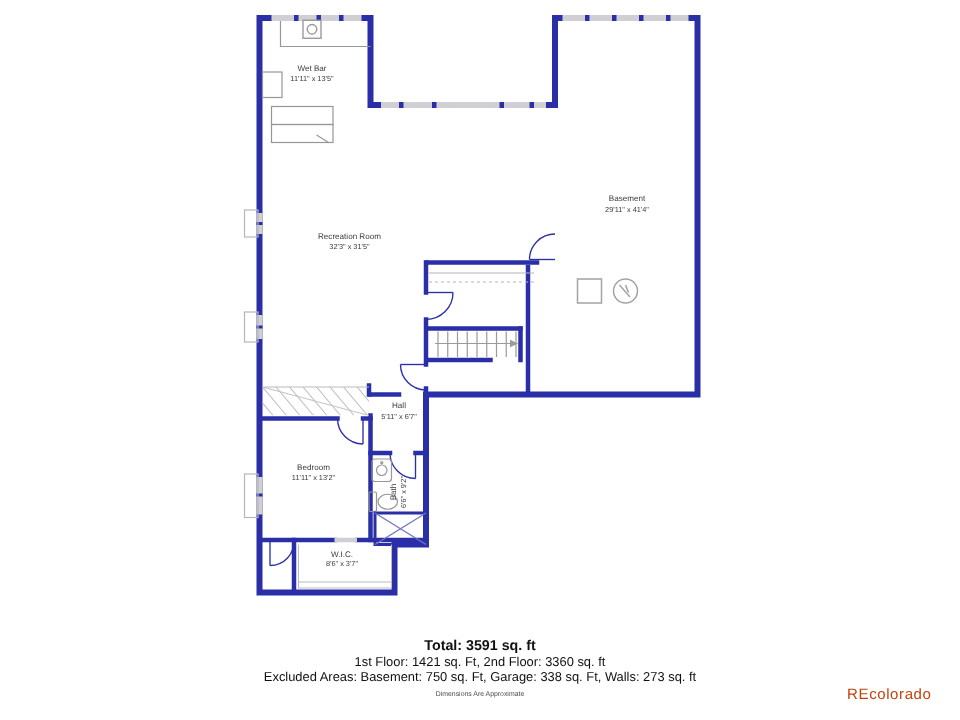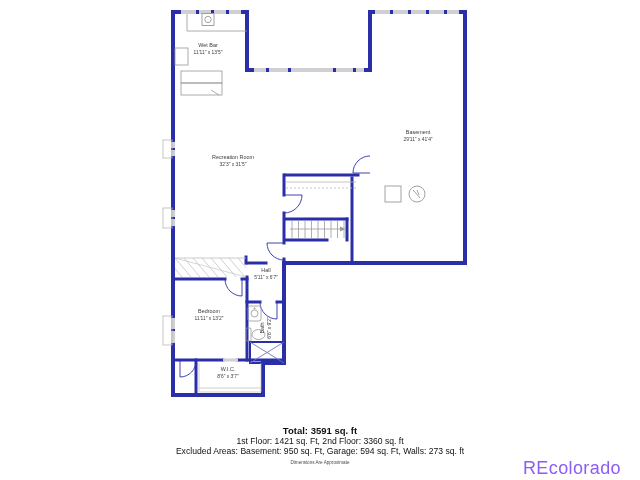--- a/index.html
+++ b/index.html
@@ -11,21 +11,21 @@
   .room-name{font-size:5.4px;fill:#3a3a3a;}
   .room-dims{font-size:4.9px;fill:#3a3a3a;}
   .summary{
     position:absolute;left:0;top:425px;width:640px;text-align:center;color:#111;
   }
   .summary .total{font-size:9.5px;font-weight:bold;line-height:11px;}
   .summary .floors{font-size:8.6px;line-height:10px;}
   .summary .excluded{font-size:8.6px;line-height:10px;}
   .summary .disclaimer{font-size:4.6px;color:#4a4a4a;margin-top:4px;line-height:6px;}
   .watermark{
-    position:absolute;right:3px;top:458px;font-size:18px;color:#8b5cf6;
+    position:absolute;right:3px;top:458px;font-size:10px;color:#c2410c;
     letter-spacing:0.4px;
     text-align:right;
   }
 </style>
 </head>
 <body>
 
 <div class="stage">
 
   <svg width="640" height="480" viewBox="0 0 640 480">
@@ -210,19 +210,19 @@
       </g>
 
       <text class="room-name" x="228" y="371">W.I.C.</text>
       <text class="room-dims" x="228" y="377.5">8'6" x 3'7"</text>
     </g>
   </svg>
 
   <div class="summary">
     <div class="total">Total: 3591 sq. ft</div>
     <div class="floors">1st Floor: 1421 sq. Ft, 2nd Floor: 3360 sq. ft</div>
-    <div class="excluded">Excluded Areas: Basement: 950 sq. Ft, Garage: 594 sq. Ft, Walls: 273 sq. ft</div>
+    <div class="excluded">Excluded Areas: Basement: 750 sq. Ft, Garage: 338 sq. Ft, Walls: 273 sq. ft</div>
     <div class="disclaimer">Dimensions Are Approximate</div>
   </div>
 
   <div class="watermark">REcolorado</div>
 
 </div>
 
 </body></html>

